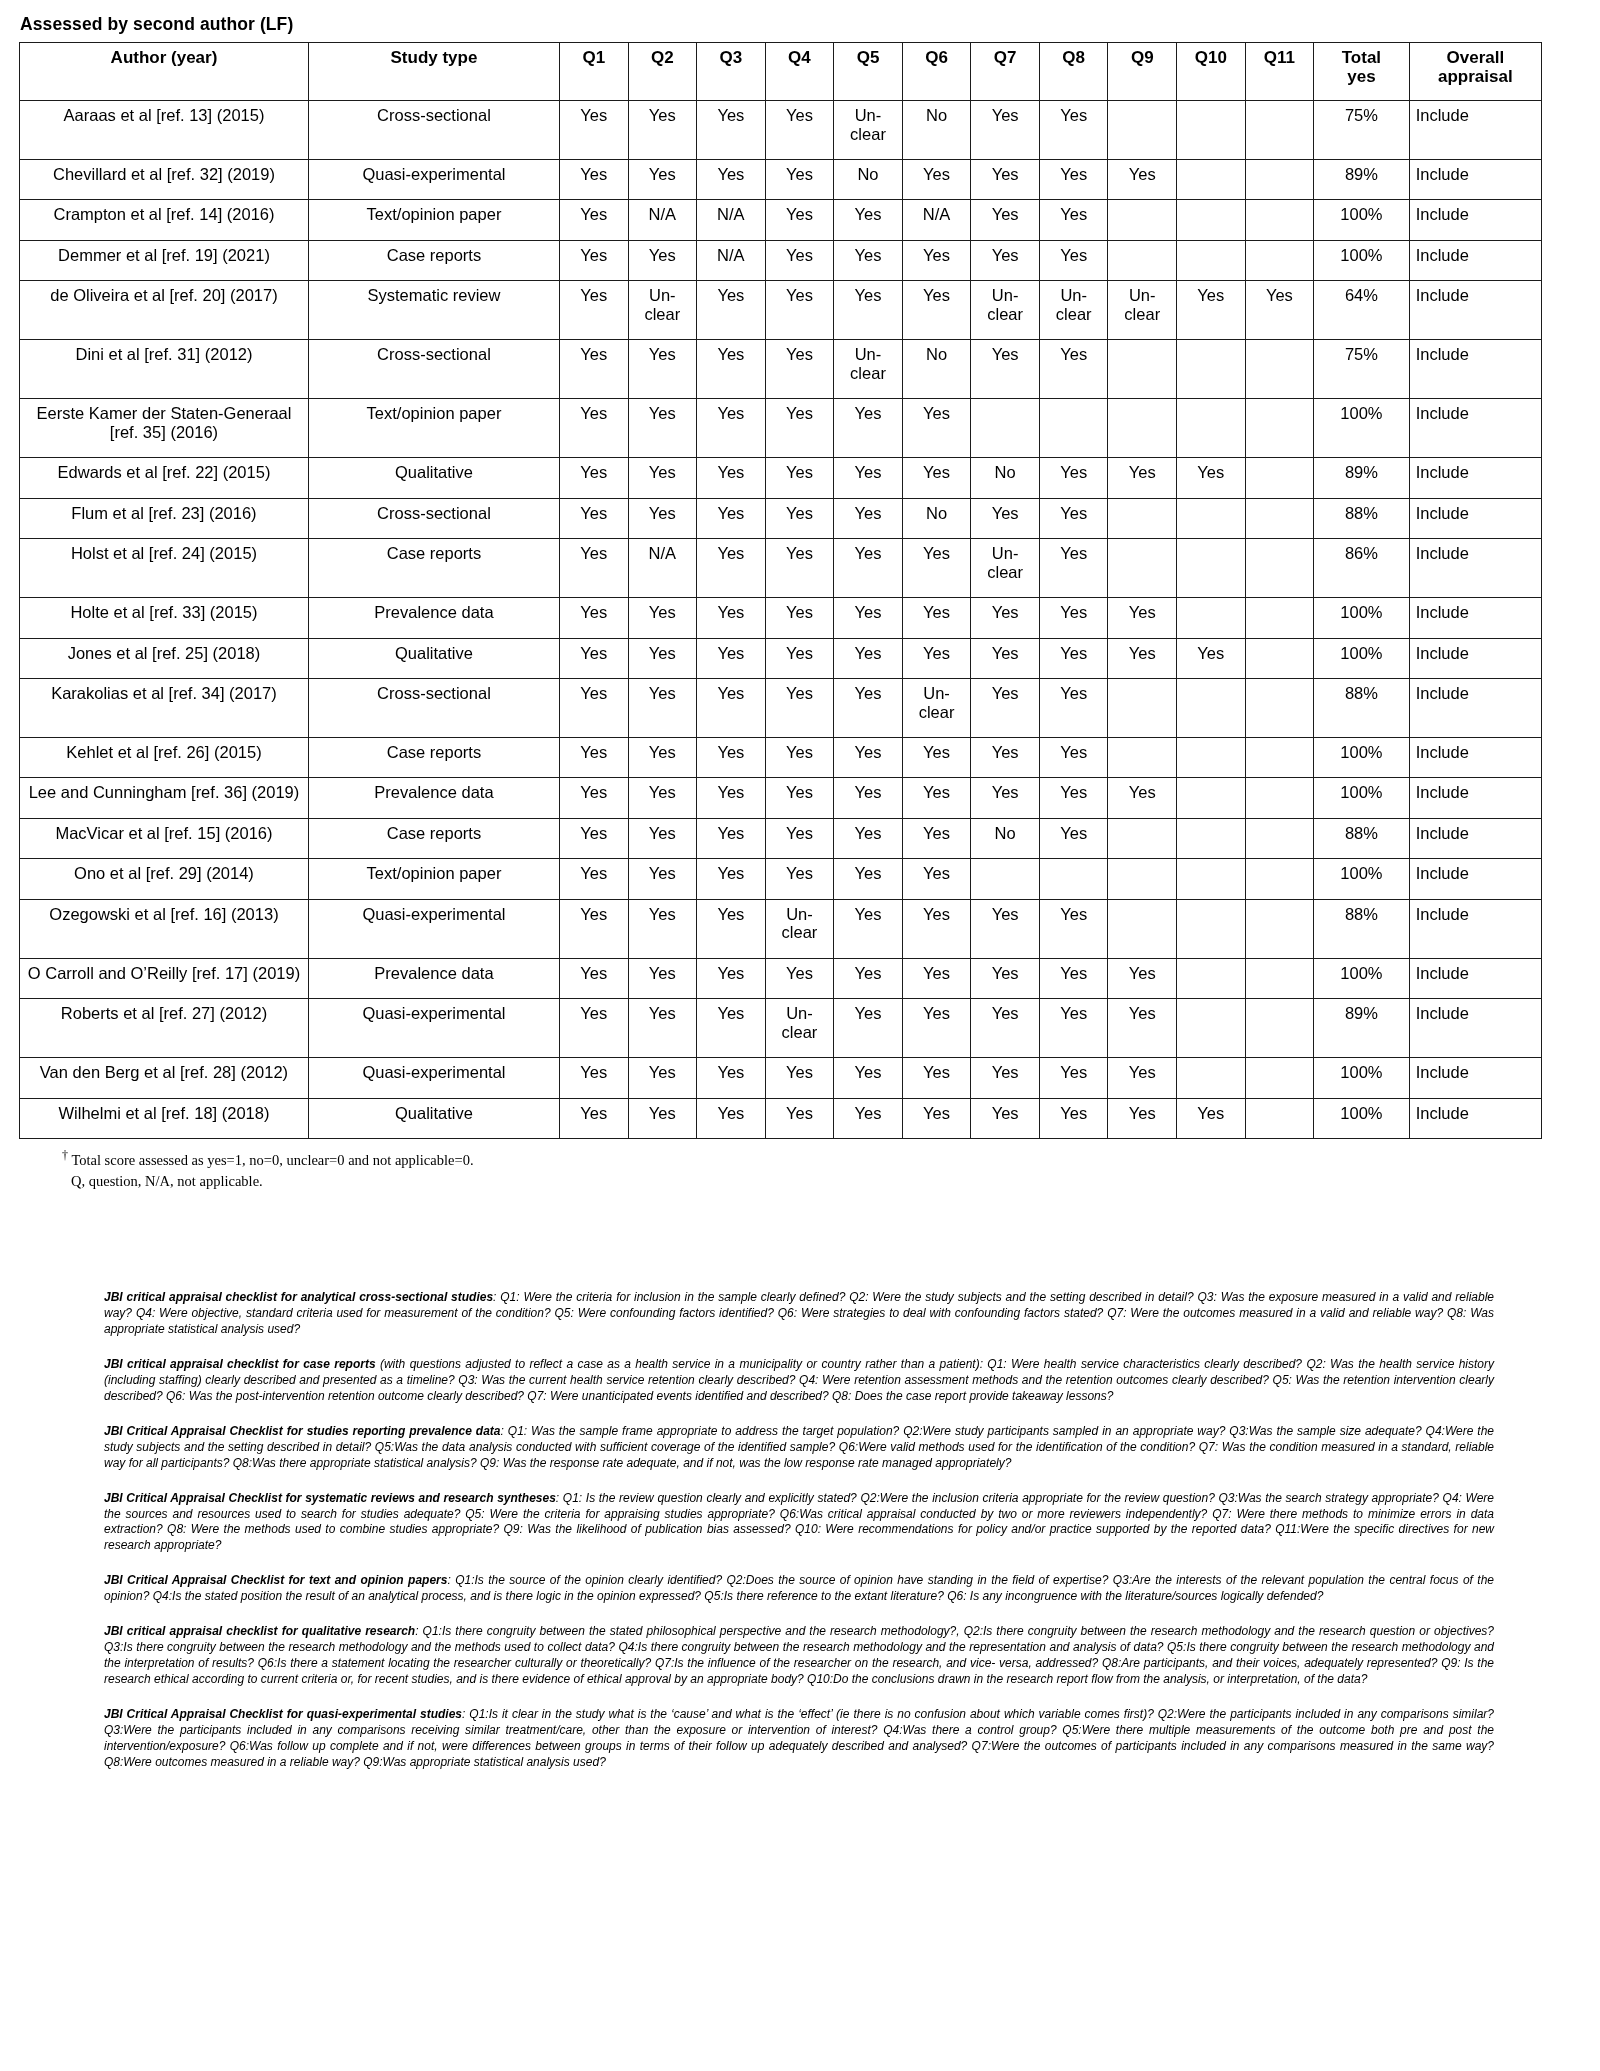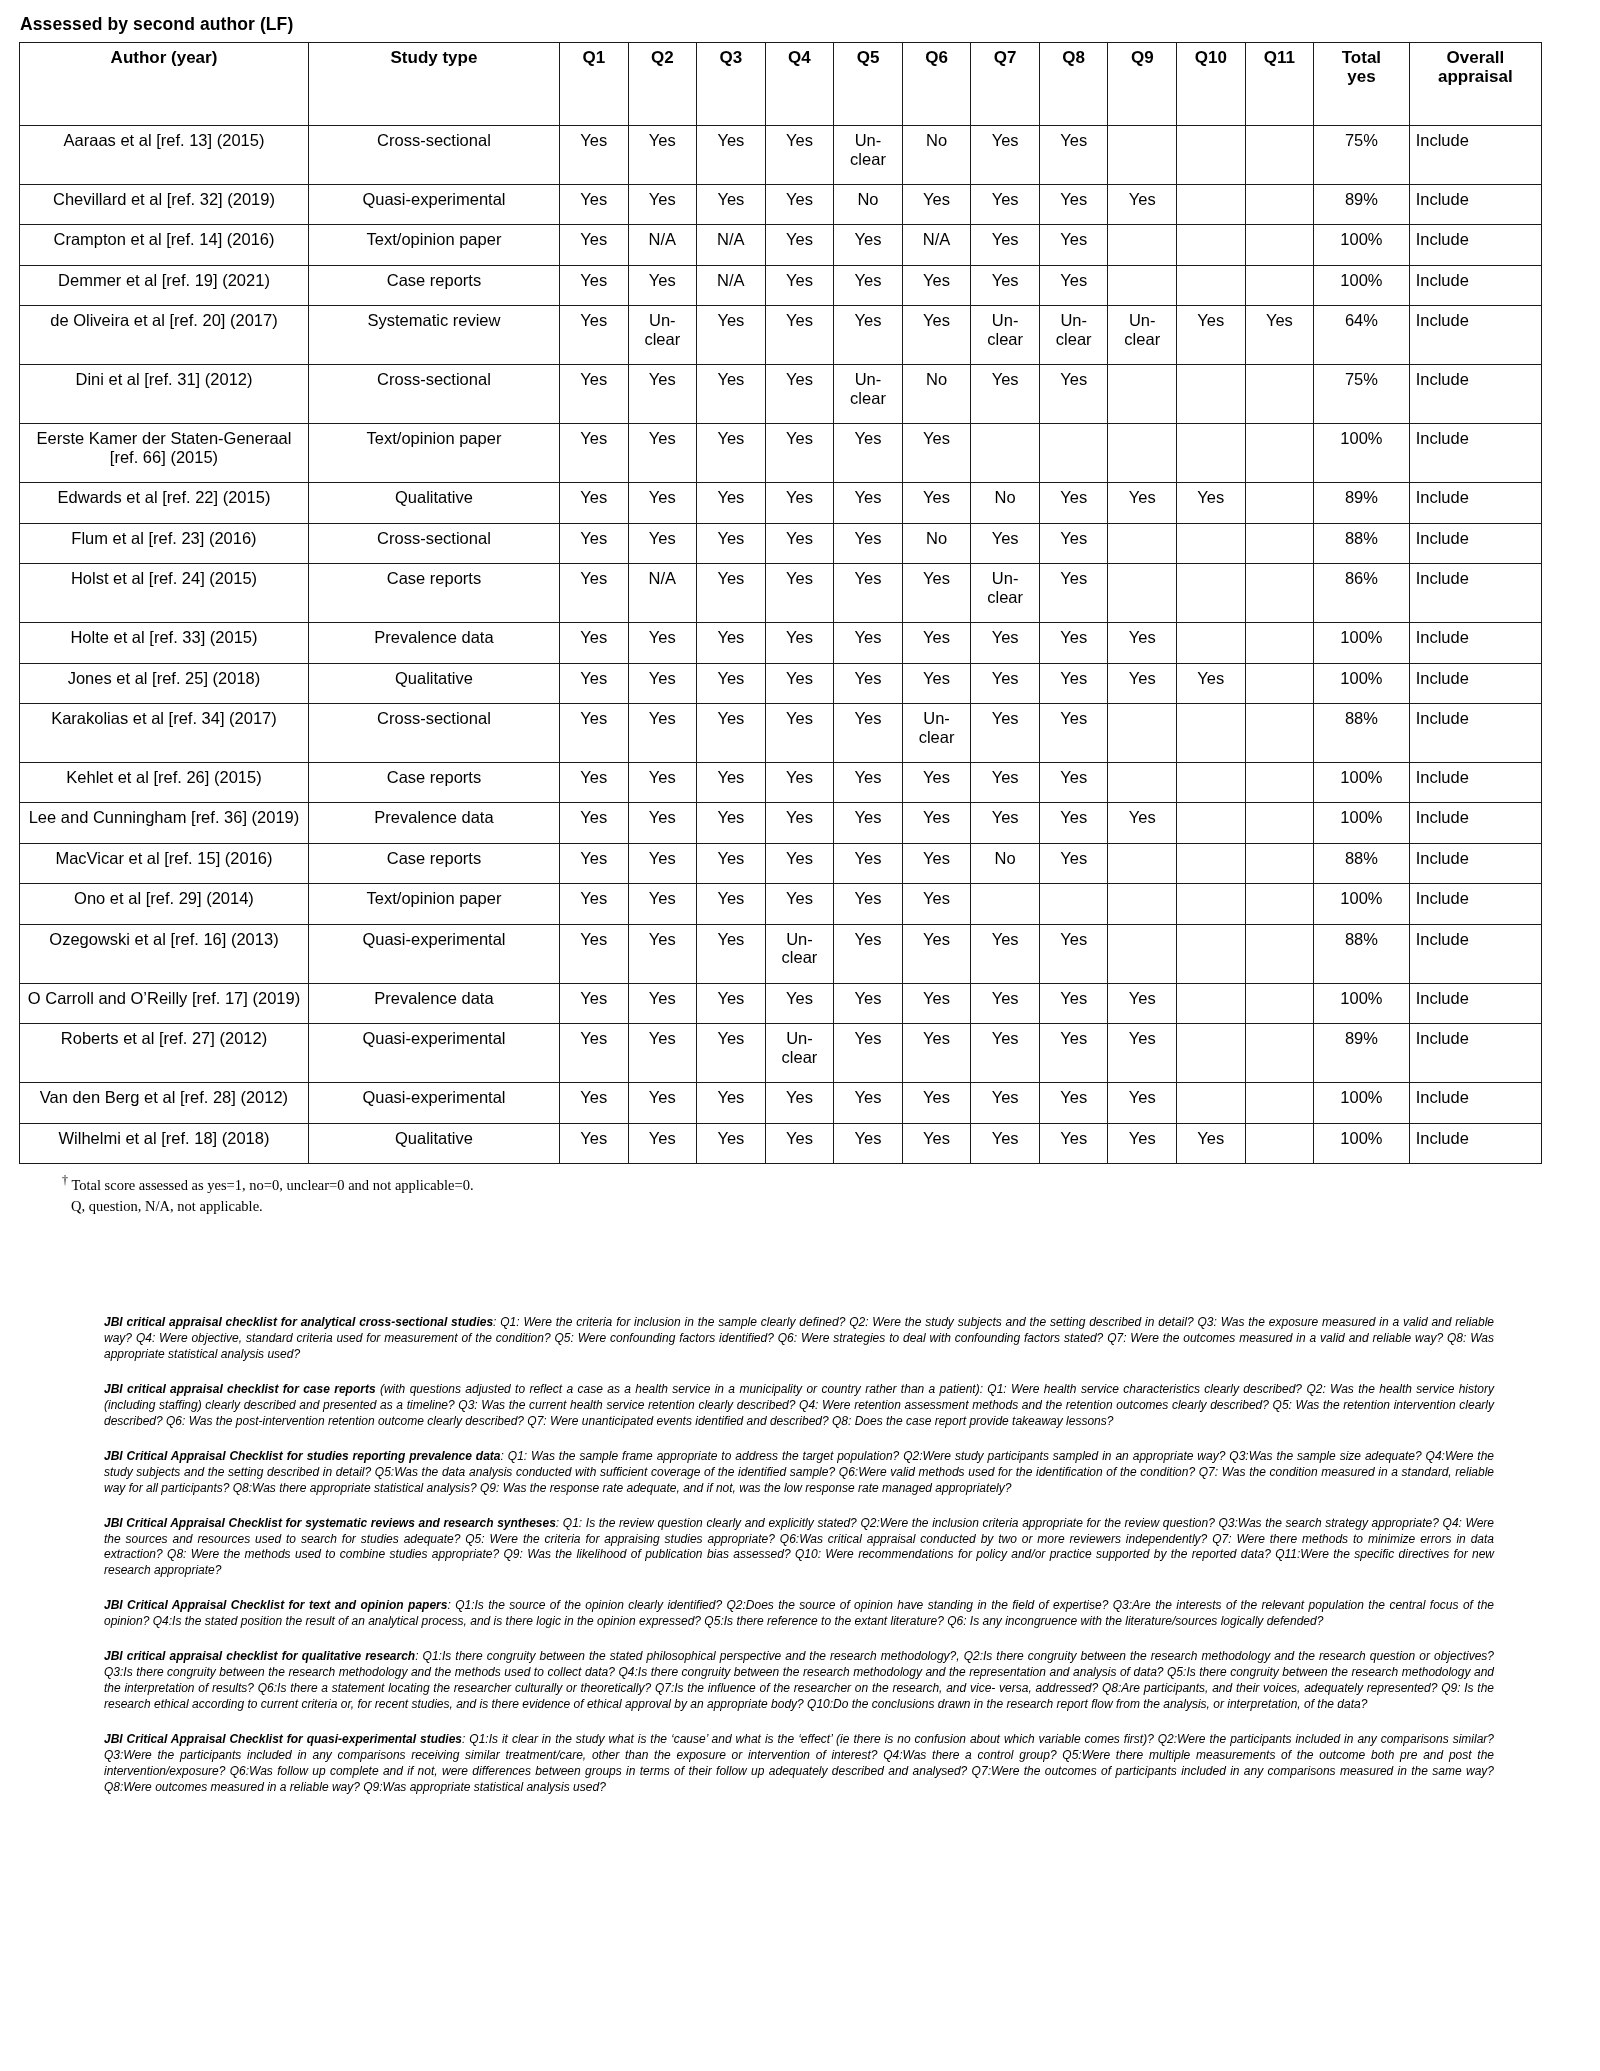--- a/index.html
+++ b/index.html
@@ -41,21 +41,21 @@
     border: 1.6px solid #1b1b1b;
     vertical-align: top;
     padding: 5px 6px 16px 6px;
     font-size: 16.5px;
     line-height: 1.12;
     background: #fff;
   }
   table.appraisal thead th {
     font-weight: bold;
     text-align: center;
-    padding-bottom: 39px;
+    padding-bottom: 14px;
     font-size: 17px;
   }
   th.col-author, td.col-author {
     text-align: center;
     width: 236px;
   }
   th.col-study, td.col-study {
     width: 205px;
     text-align: center;
   }
@@ -237,21 +237,21 @@
           <td class="col-q">No</td>
           <td class="col-q">Yes</td>
           <td class="col-q">Yes</td>
           <td class="col-q"></td>
           <td class="col-q"></td>
           <td class="col-q"></td>
           <td class="col-total">75%</td>
           <td class="col-overall">Include</td>
         </tr>
         <tr>
-          <td class="col-author">Eerste Kamer der Staten-Generaal [ref. 66] (2015)</td>
+          <td class="col-author">Eerste Kamer der Staten-Generaal [ref. 35] (2016)</td>
           <td class="col-study">Text/opinion paper</td>
           <td class="col-q">Yes</td>
           <td class="col-q">Yes</td>
           <td class="col-q">Yes</td>
           <td class="col-q">Yes</td>
           <td class="col-q">Yes</td>
           <td class="col-q">Yes</td>
           <td class="col-q"></td>
           <td class="col-q"></td>
           <td class="col-q"></td>

